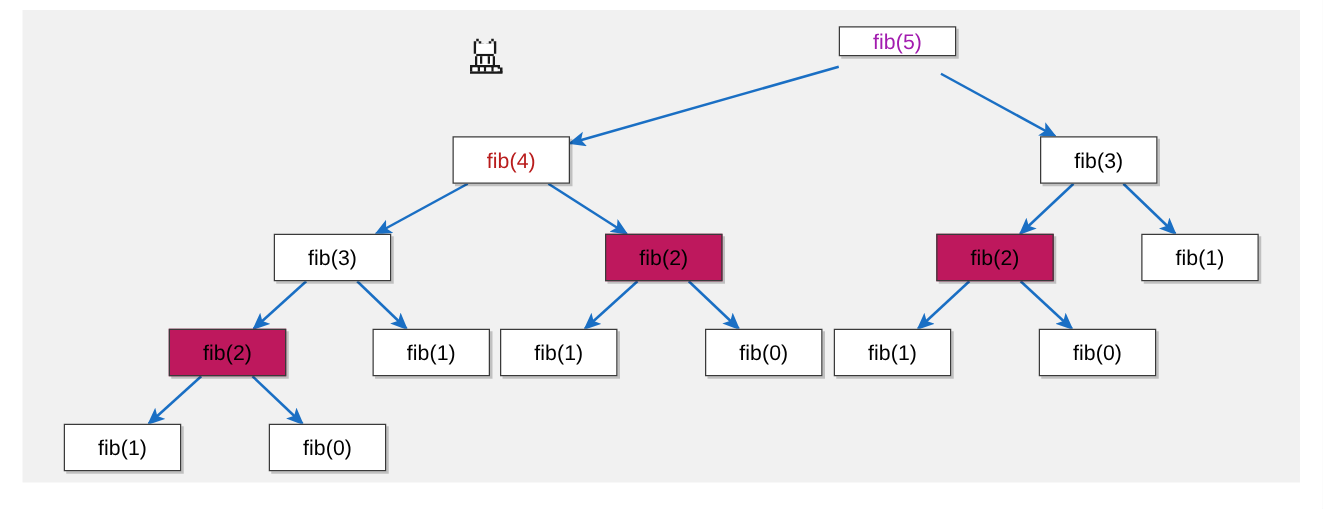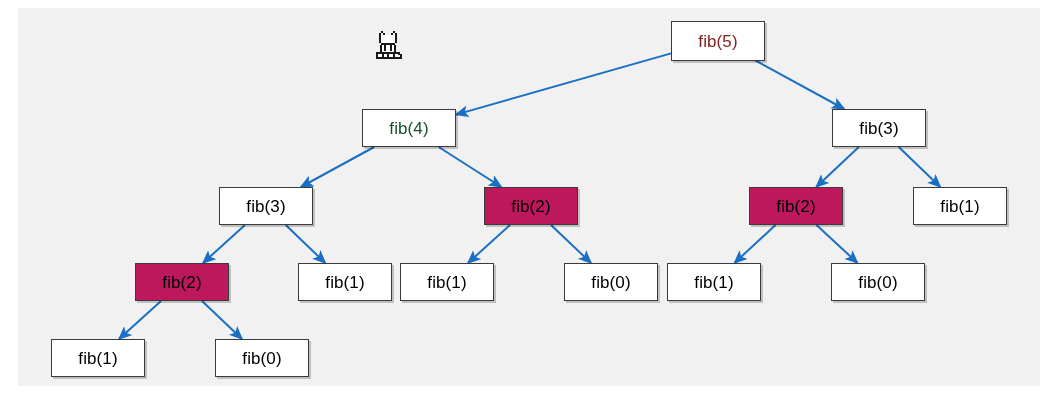--- a/index.html
+++ b/index.html
@@ -81,22 +81,22 @@
       <line x1="245" y1="225" x2="203" y2="263" stroke="#1a6fc4" stroke-width="2" marker-end="url(#arrow)"></line>
       <line x1="285.75" y1="225" x2="325.25" y2="263" stroke="#1a6fc4" stroke-width="2" marker-end="url(#arrow)"></line>
       <line x1="510" y1="225" x2="468" y2="263" stroke="#1a6fc4" stroke-width="2" marker-end="url(#arrow)"></line>
       <line x1="551" y1="225" x2="591" y2="263" stroke="#1a6fc4" stroke-width="2" marker-end="url(#arrow)"></line>
       <line x1="775.5" y1="225" x2="734.5" y2="263" stroke="#1a6fc4" stroke-width="2" marker-end="url(#arrow)"></line>
       <line x1="816.5" y1="225" x2="857.5" y2="263" stroke="#1a6fc4" stroke-width="2" marker-end="url(#arrow)"></line>
       <line x1="161" y1="301" x2="119" y2="339" stroke="#1a6fc4" stroke-width="2" marker-end="url(#arrow)"></line>
       <line x1="202" y1="301" x2="242" y2="339" stroke="#1a6fc4" stroke-width="2" marker-end="url(#arrow)"></line>
     </svg>
   <div id="node-layer">
-      <div class="node" style="left: 671px; top: 21px; width: 94px; height: 40px; border-color: rgb(58, 58, 58); color: #7f1d1d;">fib(5)</div>
-      <div class="node" style="left: 362px; top: 109px; width: 94px; height: 38px; border-color: rgb(58, 58, 58); color: #14532d;">fib(4)</div>
+      <div class="node" style="left: 671px; top: 21px; width: 94px; height: 24px; border-color: rgb(58, 58, 58); color: #a21caf;">fib(5)</div>
+      <div class="node" style="left: 362px; top: 109px; width: 94px; height: 38px; border-color: rgb(58, 58, 58); color: #b91c1c;">fib(4)</div>
       <div class="node" style="left: 832px; top: 109px; width: 94px; height: 38px; border-color: rgb(58, 58, 58); color: rgb(0, 0, 0);">fib(3)</div>
       <div class="node" style="left: 219px; top: 187px; width: 94px; height: 38px; border-color: rgb(58, 58, 58); color: rgb(0, 0, 0);">fib(3)</div>
       <div class="node highlight" style="left: 484px; top: 187px; width: 94px; height: 38px; border-color: rgb(58, 58, 58); color: rgb(0, 0, 0);">fib(2)</div>
       <div class="node highlight" style="left: 749px; top: 187px; width: 94px; height: 38px; border-color: rgb(58, 58, 58); color: rgb(0, 0, 0);">fib(2)</div>
       <div class="node" style="left: 913px; top: 187px; width: 94px; height: 38px; border-color: rgb(58, 58, 58); color: rgb(0, 0, 0);">fib(1)</div>
       <div class="node highlight" style="left: 135px; top: 263px; width: 94px; height: 38px; border-color: rgb(58, 58, 58); color: rgb(0, 0, 0);">fib(2)</div>
       <div class="node" style="left: 298px; top: 263px; width: 94px; height: 38px; border-color: rgb(58, 58, 58); color: rgb(0, 0, 0);">fib(1)</div>
       <div class="node" style="left: 400px; top: 263px; width: 94px; height: 38px; border-color: rgb(58, 58, 58); color: rgb(0, 0, 0);">fib(1)</div>
       <div class="node" style="left: 564px; top: 263px; width: 94px; height: 38px; border-color: rgb(58, 58, 58); color: rgb(0, 0, 0);">fib(0)</div>
       <div class="node" style="left: 667px; top: 263px; width: 94px; height: 38px; border-color: rgb(58, 58, 58); color: rgb(0, 0, 0);">fib(1)</div>

